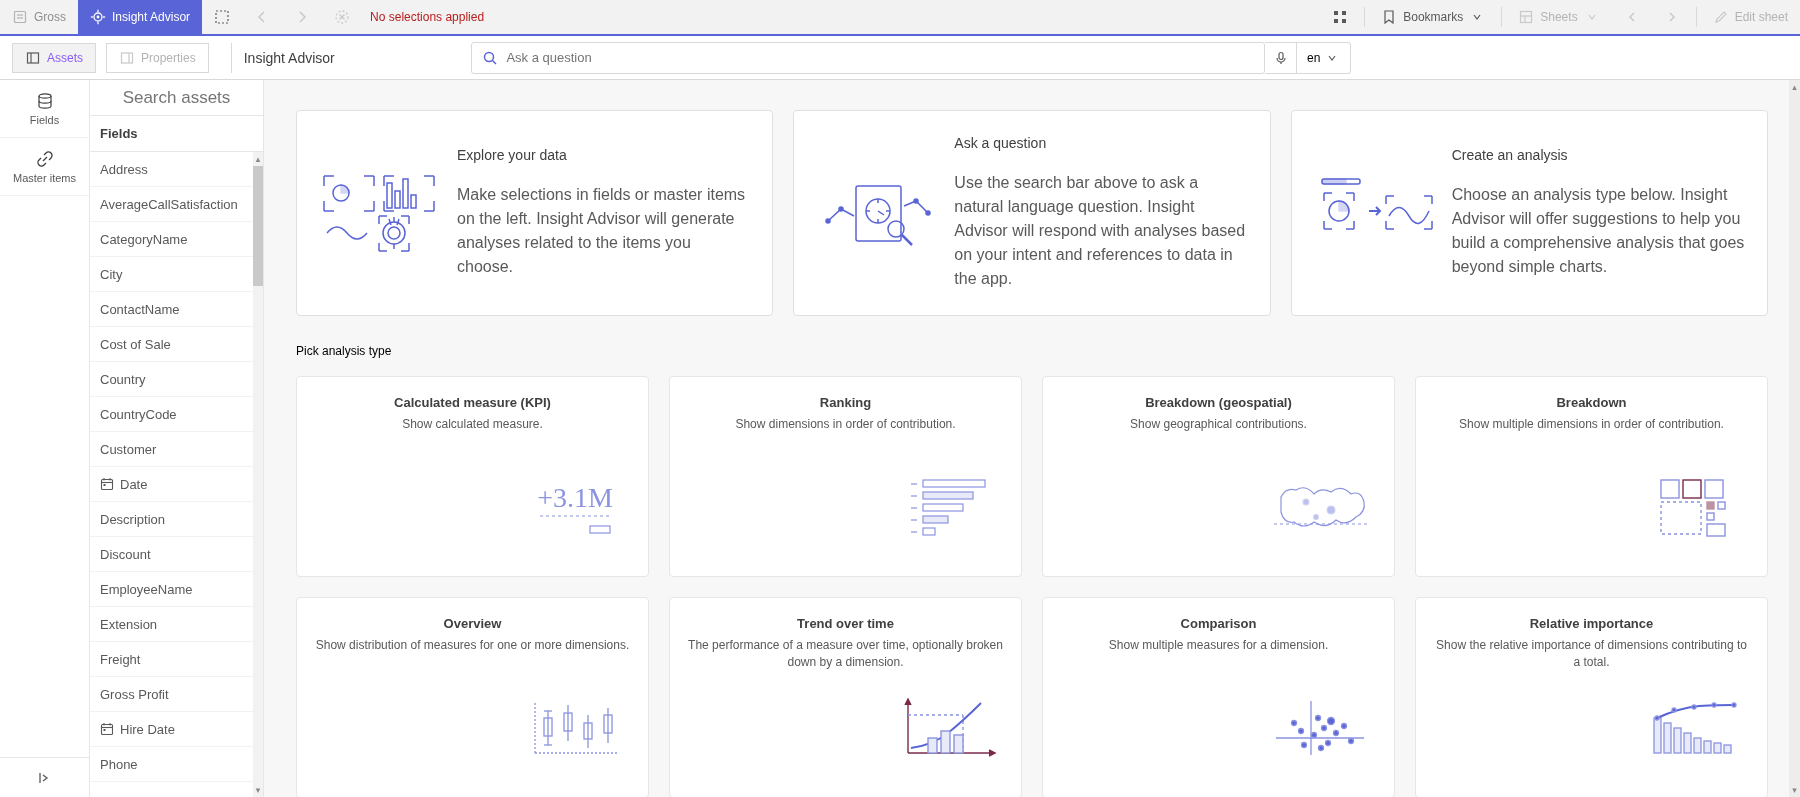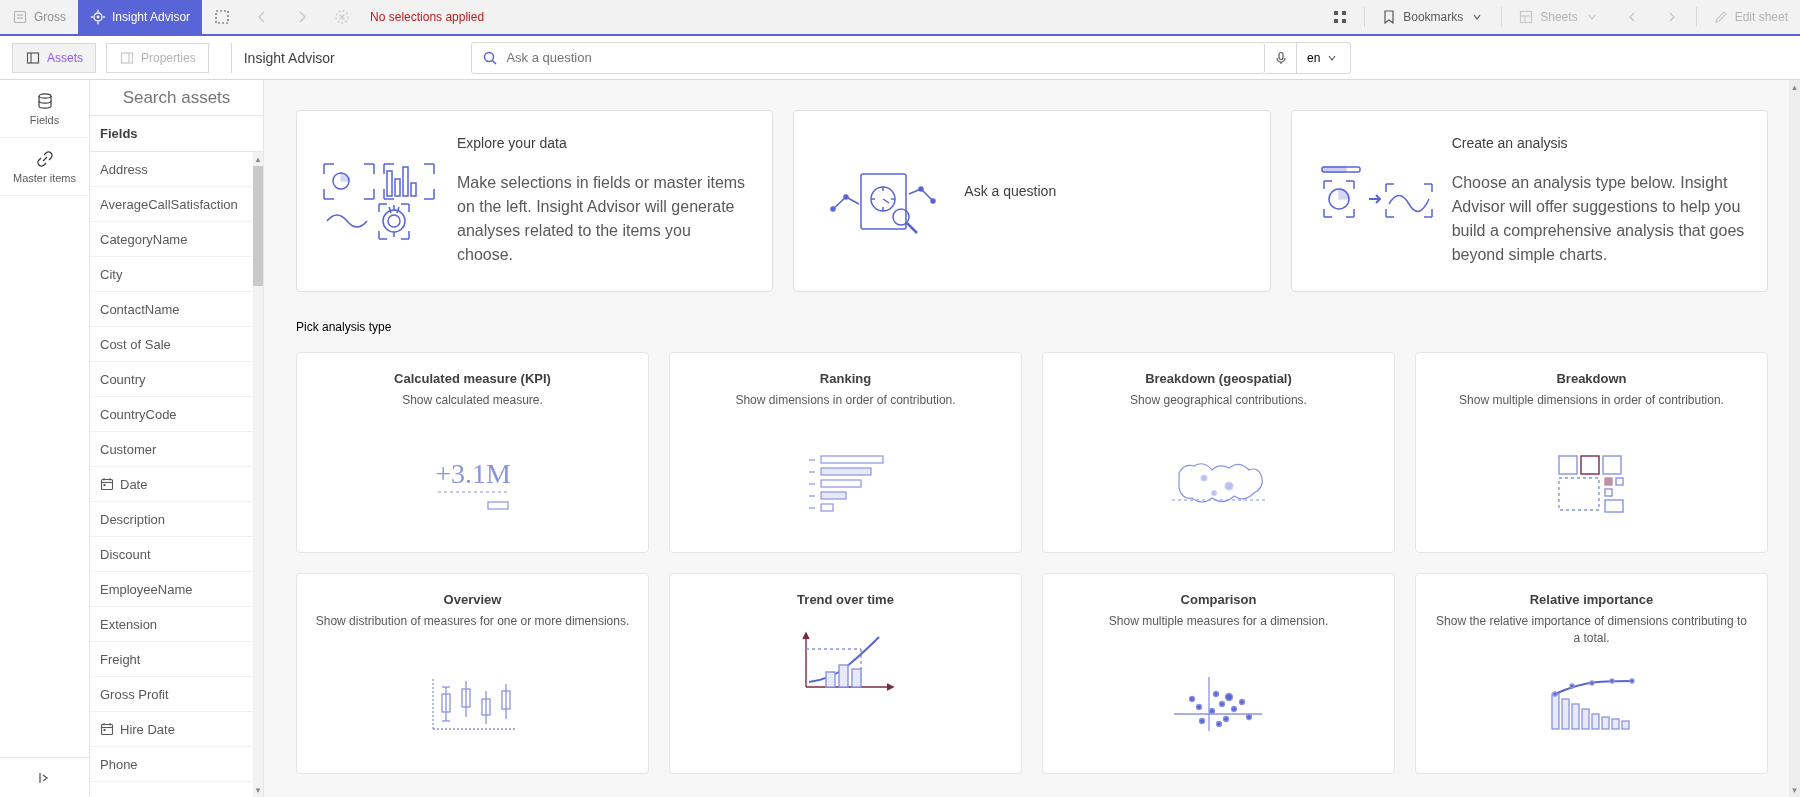--- a/index.html
+++ b/index.html
@@ -303,21 +303,21 @@
 .analysis-card p {
   font-size: 12px;
   color: #595959;
   line-height: 1.4;
   min-height: 36px;
 }
 .analysis-ill {
   height: 90px;
   display: flex;
   align-items: center;
-  justify-content: center;
+  justify-content: flex-end;
   margin-top: 10px;
 }
 svg { display: block; }
 </style>
 </head>
 <body>
 
 <div class="topbar">
   <div class="topbar-left">
     <button class="tb-btn notes">
@@ -670,20 +670,21 @@
                 <circle cx="25" cy="38" r="2" fill="#5964d6"></circle>
                 <circle cx="100" cy="30" r="2" fill="#5964d6"></circle>
                 <circle cx="112" cy="42" r="2" fill="#5964d6"></circle>
                 <path d="M12 50 L25 38 L38 45"></path>
                 <path d="M88 35 L100 30 L112 42"></path>
               </g>
             </svg>
           </div>
           <div class="promo-text">
             <h3>Ask a question</h3>
+            <p>Use the search bar above to ask a natural language question. Insight Advisor will respond with analyses based on your intent and references to data in the app.</p>
           </div>
         </div>
         <div class="promo-card">
           <div class="promo-ill">
             <svg width="120" height="85" viewBox="0 0 120 85">
               <g stroke="#5964d6" stroke-width="1.5" fill="none">
                 <rect x="8" y="8" width="38" height="5" rx="2"></rect>
                 <rect x="8" y="8" width="24" height="5" rx="2" fill="#5964d6" opacity="0.3"></rect>
                 <circle cx="25" cy="40" r="10"></circle>
                 <path d="M25 30 A10 10 0 0 1 35 40 L25 40 Z" fill="#5964d6" opacity="0.25"></path>
@@ -798,20 +799,21 @@
                 <g transform="translate(88,0)">
                   <line x1="0" y1="15" x2="0" y2="50"></line>
                   <rect x="-4" y="22" width="8" height="18"></rect>
                 </g>
               </g>
             </svg>
           </div>
         </div>
         <div class="analysis-card">
           <h4>Trend over time</h4>
+          <p>The performance of a measure over time, optionally broken down by a dimension.</p>
           <div class="analysis-ill">
             <svg width="110" height="70" viewBox="0 0 110 70">
               <g stroke="#8b93e0" stroke-width="1.4" fill="none">
                 <line x1="15" y1="8" x2="15" y2="60" stroke="#7a2a4a"></line>
                 <path d="M12 12 L15 6 L18 12" fill="#7a2a4a" stroke="#7a2a4a"></path>
                 <line x1="15" y1="60" x2="100" y2="60" stroke="#7a2a4a"></line>
                 <path d="M96 57 L102 60 L96 63" fill="#7a2a4a" stroke="#7a2a4a"></path>
                 <line x1="15" y1="22" x2="70" y2="22" stroke-dasharray="3 3"></line>
                 <line x1="70" y1="22" x2="70" y2="60" stroke-dasharray="3 3"></line>
                 <path d="M18 55 Q40 52 55 40 Q70 28 88 10" stroke="#5964d6" stroke-width="2"></path>

